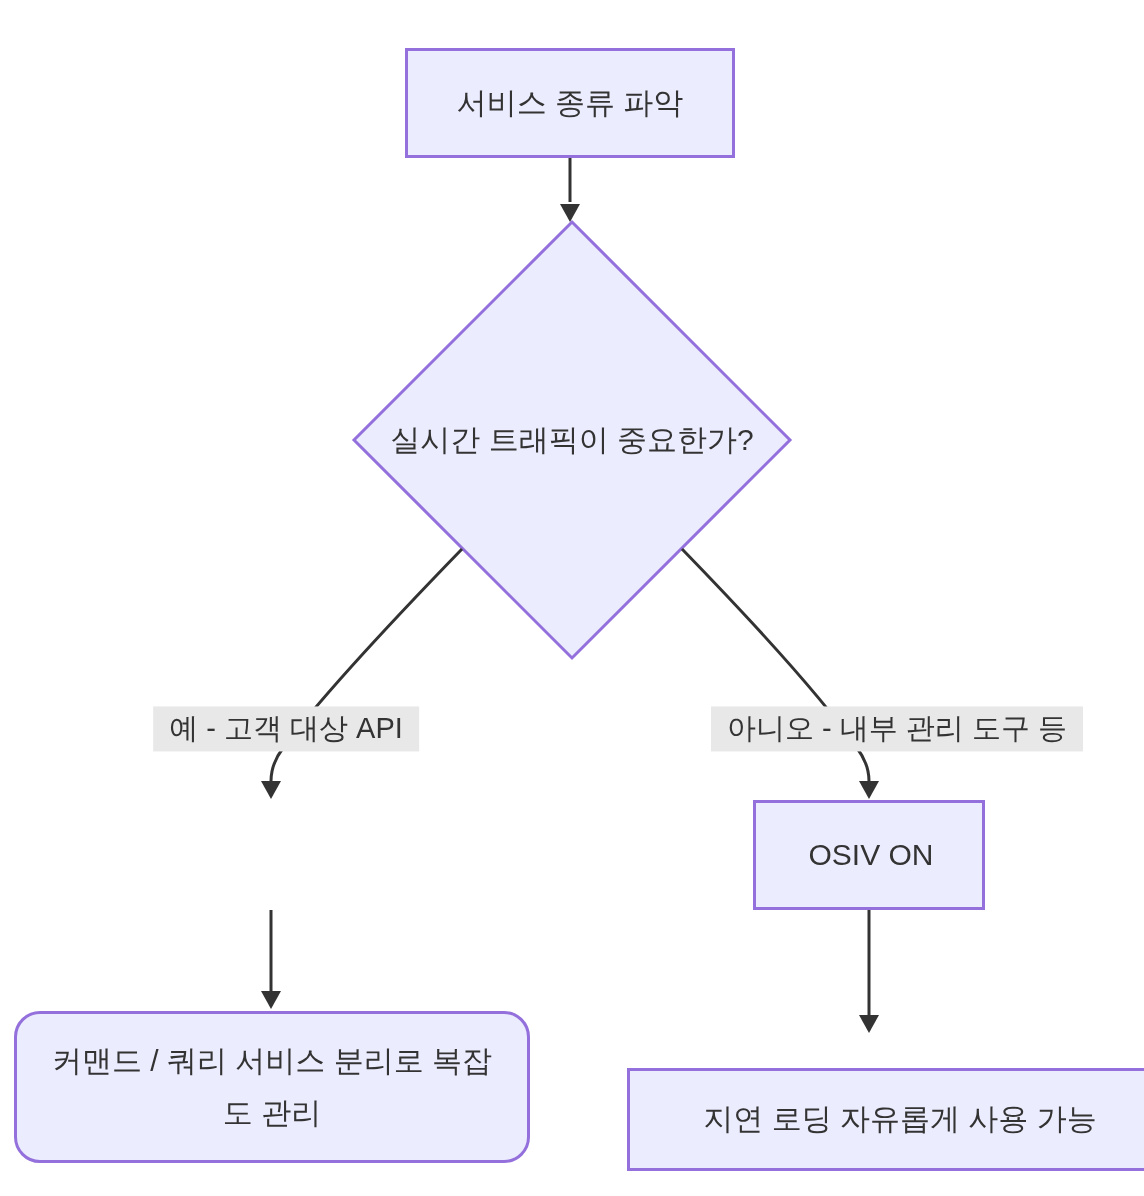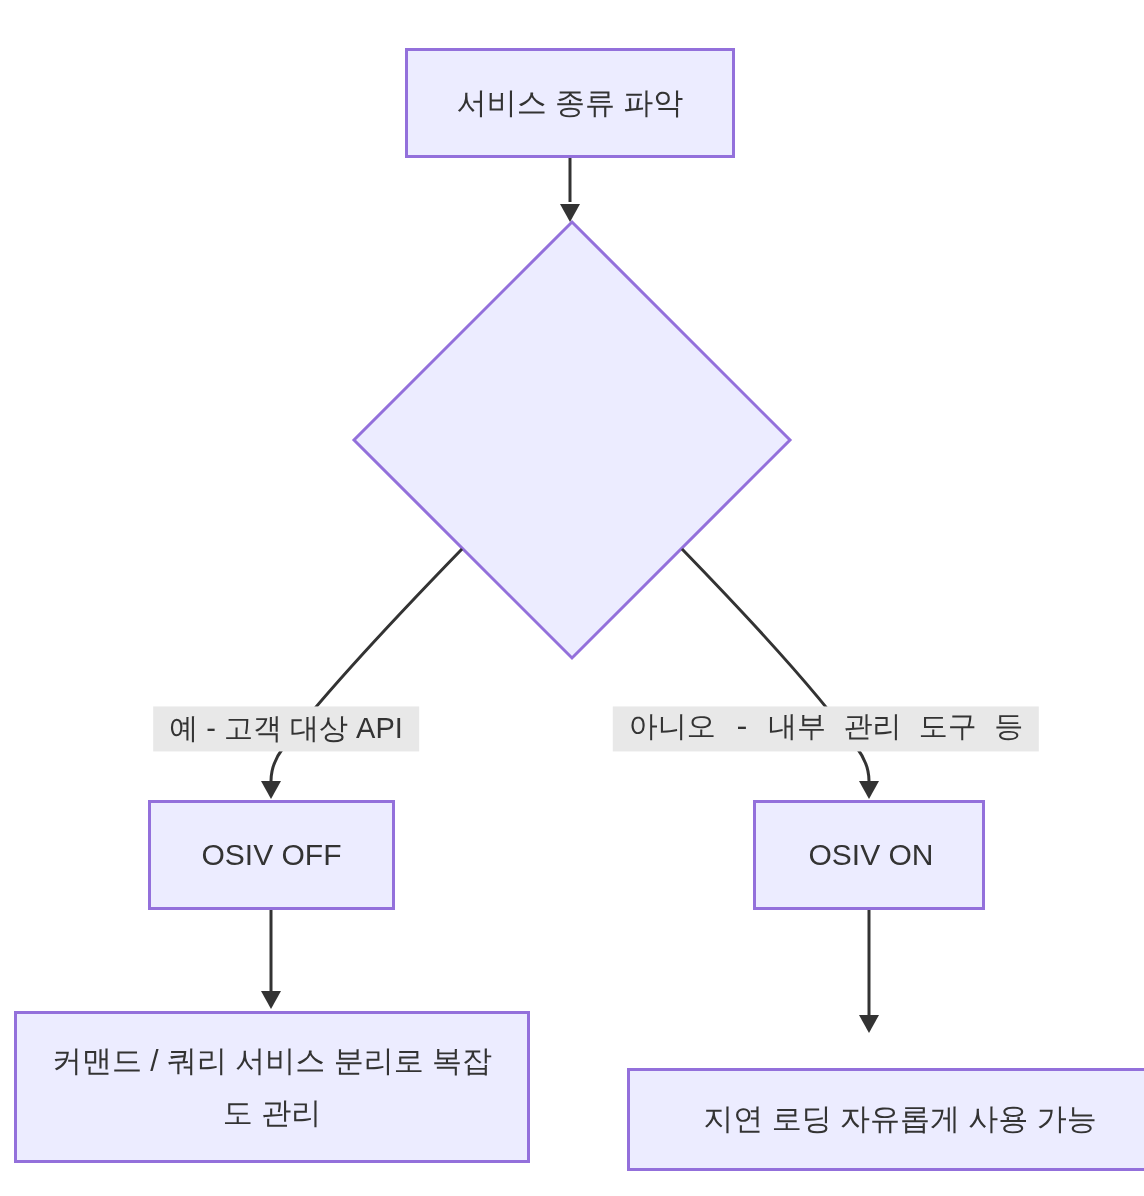--- a/index.html
+++ b/index.html
@@ -51,20 +51,21 @@
     display: flex;
     align-items: center;
     justify-content: center;
     text-align: center;
     font-size: 30px;
     line-height: 1.75;
     padding: 8px 14px;
   }
   .node--wrap {
     word-break: break-all;
+    border-radius: 26px;
   }
   .diamond-label {
     position: absolute;
     transform: translate(-50%, -50%);
     color: var(--text-color);
     font-size: 30px;
     white-space: nowrap;
   }
   .edge-label {
     position: absolute;
@@ -97,26 +98,26 @@
 
     <path class="edge-path" d="M271,910 L271,991"></path>
     <polygon class="arrowhead" points="261,991 281,991 271,1009"></polygon>
 
     <path class="edge-path" d="M869,910 L869,1015"></path>
     <polygon class="arrowhead" points="859,1015 879,1015 869,1033"></polygon>
   </svg>
 
   <div class="node" style="left:405px; top:4px; width:330px; height:110px;margin-top:44px;">서비스 종류 파악</div>
 
+  <div class="diamond-label" style="left:572px; top:440px;">실시간 트래픽이 중요한가?</div>
 
-  <div class="node" style="left:148px; top:800px; width:247px; height:110px;">OSIV OFF</div>
 
   <div class="node" style="left:753px; top:800px; width:232px; height:110px;padding-left:18px;">OSIV ON</div>
 
   <div class="node node--wrap" style="left:14px; top:1011px; width:516px; height:152px; padding:8px 22px;">커맨드 / 쿼리 서비스 분리로 복잡도 관리</div>
 
   <div class="node" style="left:627px; top:1068px; width:546px; height:103px;">지연 로딩 자유롭게 사용 가능</div>
 
   <div class="edge-label" style="left:286px; top:729px;">예 - 고객 대상 API</div>
 
-  <div class="edge-label" style="left:826px; top:729px;font-family:Liberation Mono, monospace;">아니오 - 내부 관리 도구 등</div>
+  <div class="edge-label" style="left:897px; top:729px;">아니오 - 내부 관리 도구 등</div>
 
 </div>
 
 </body></html>

